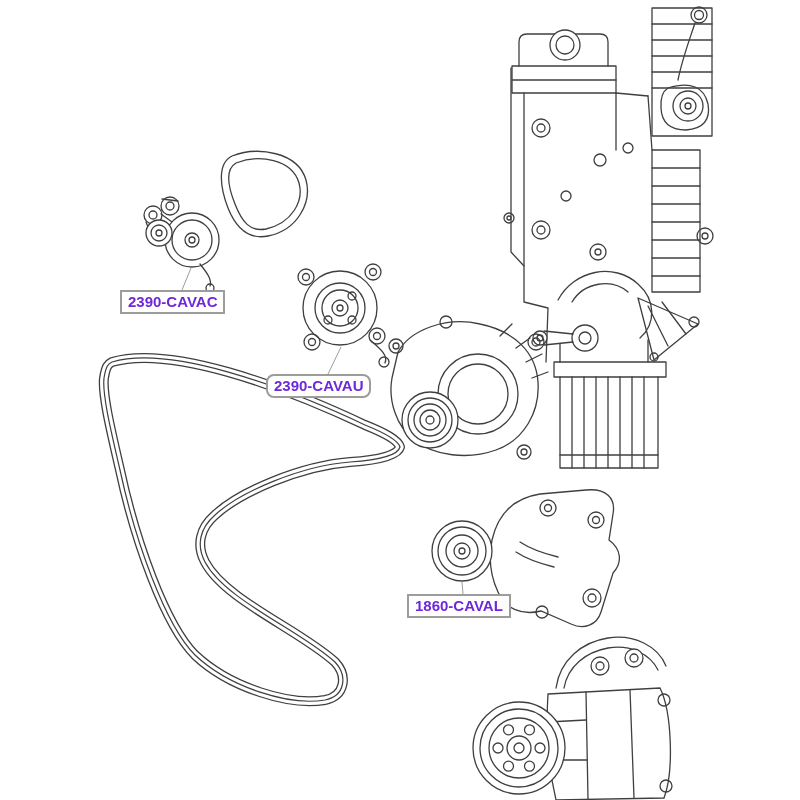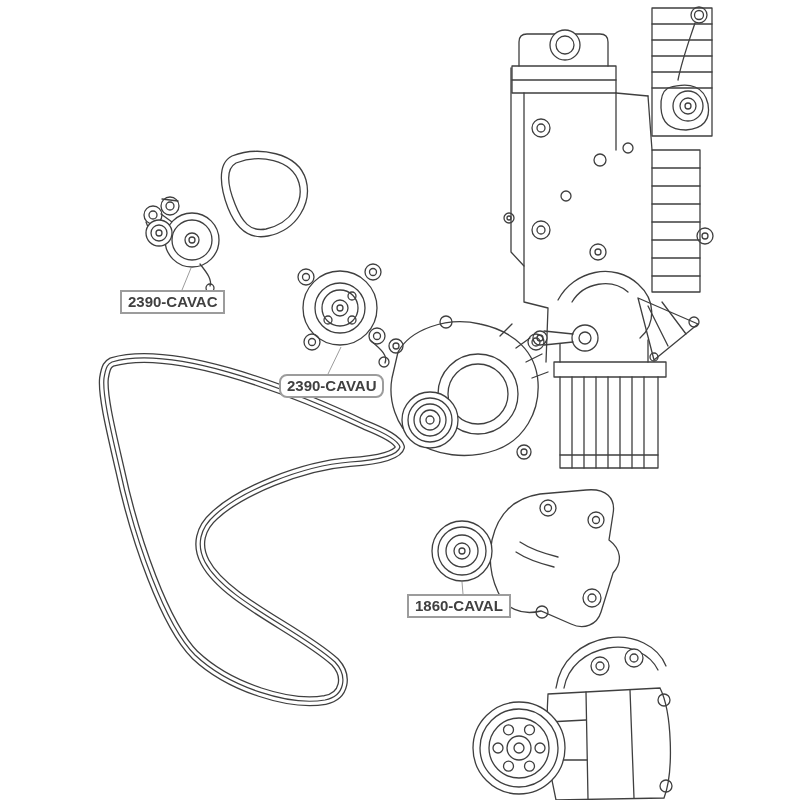--- a/index.html
+++ b/index.html
@@ -6,21 +6,21 @@
   #page{position:relative;width:800px;height:800px;background:#ffffff;overflow:hidden;
         font-family:"Liberation Sans", sans-serif;}
   svg{position:absolute;left:0;top:0;}
   .ln{fill:none;stroke:#3f3f3f;stroke-width:1.3;stroke-linecap:round;stroke-linejoin:round;}
   .lnf{fill:#ffffff;stroke:#3f3f3f;stroke-width:1.3;}
   .b1{fill:none;stroke:#3f3f3f;stroke-width:10;stroke-linejoin:round;}
   .b2{fill:none;stroke:#ffffff;stroke-width:7.4;stroke-linejoin:round;}
   .b3{fill:none;stroke:#3f3f3f;stroke-width:1.2;stroke-linejoin:round;}
   .leader{fill:none;stroke:#9c9c9c;stroke-width:1;}
   .part-label{position:absolute;display:inline-block;background:#ffffff;
-      border:2px solid #9c9c9c;color:#404040;font-weight:bold;font-size:15px;
+      border:2px solid #9c9c9c;color:#6d28d9;font-weight:bold;font-size:15px;
       line-height:18px;padding:1px 6px;white-space:nowrap;cursor:pointer;}
 </style>
 </head>
 <body>
 
 <div id="page">
 
 <svg width="800" height="800" viewBox="0 0 800 800">
 
   <defs>
@@ -200,17 +200,17 @@
     <circle class="ln" cx="519" cy="748" r="5"></circle>
   </g>
 
   <g>
     <path class="leader" d="M182,290 L191,268 M328,374 L341,347 M463,594 L462,582"></path>
   </g>
 </svg>
 
 <div class="part-label" style="left:120px;top:290px;">2390-CAVAC</div>
 
-<div class="part-label" style="left:279px;top:374px;border-radius:8px;">2390-CAVAU</div>
+<div class="part-label" style="left:266px;top:374px;border-radius:8px;">2390-CAVAU</div>
 
 <div class="part-label" style="left:407px;top:594px;">1860-CAVAL</div>
 
 </div>
 
 </body></html>

